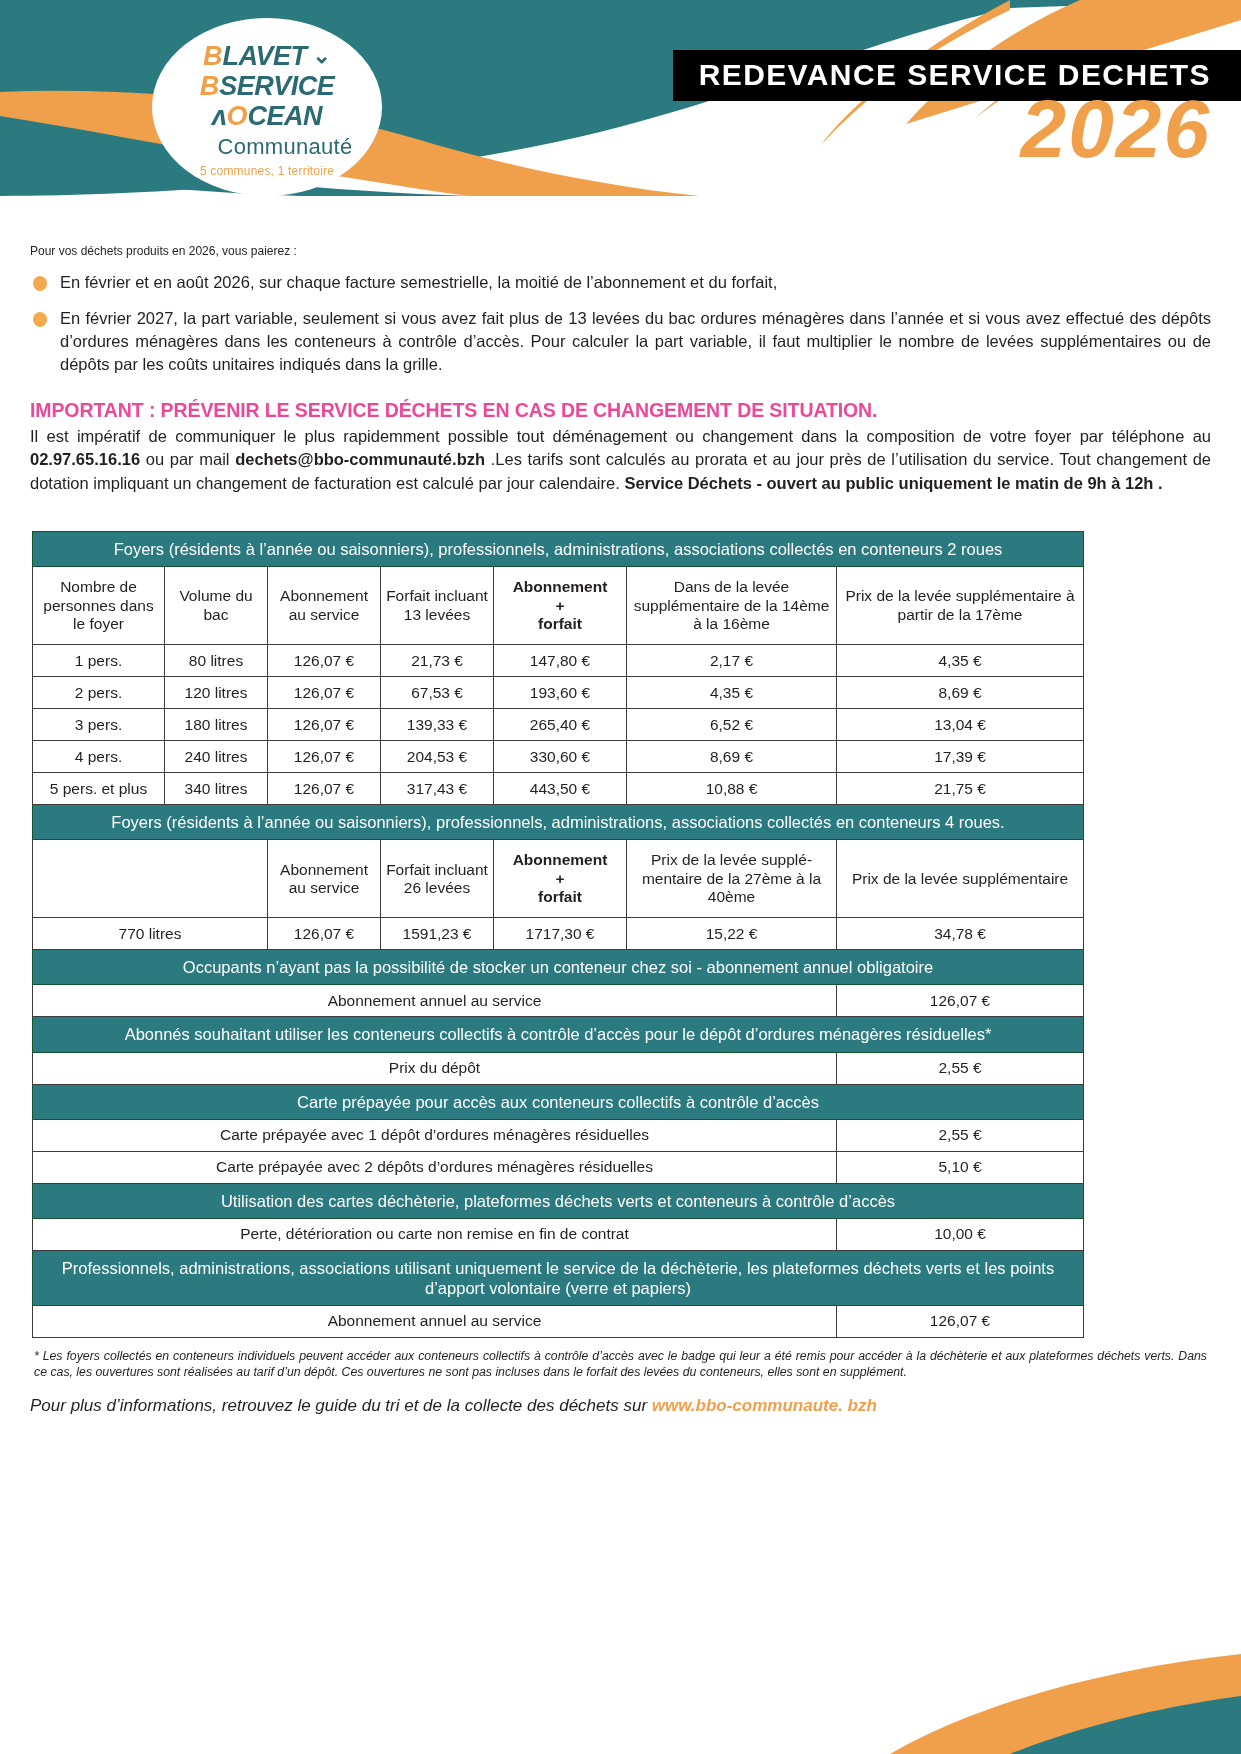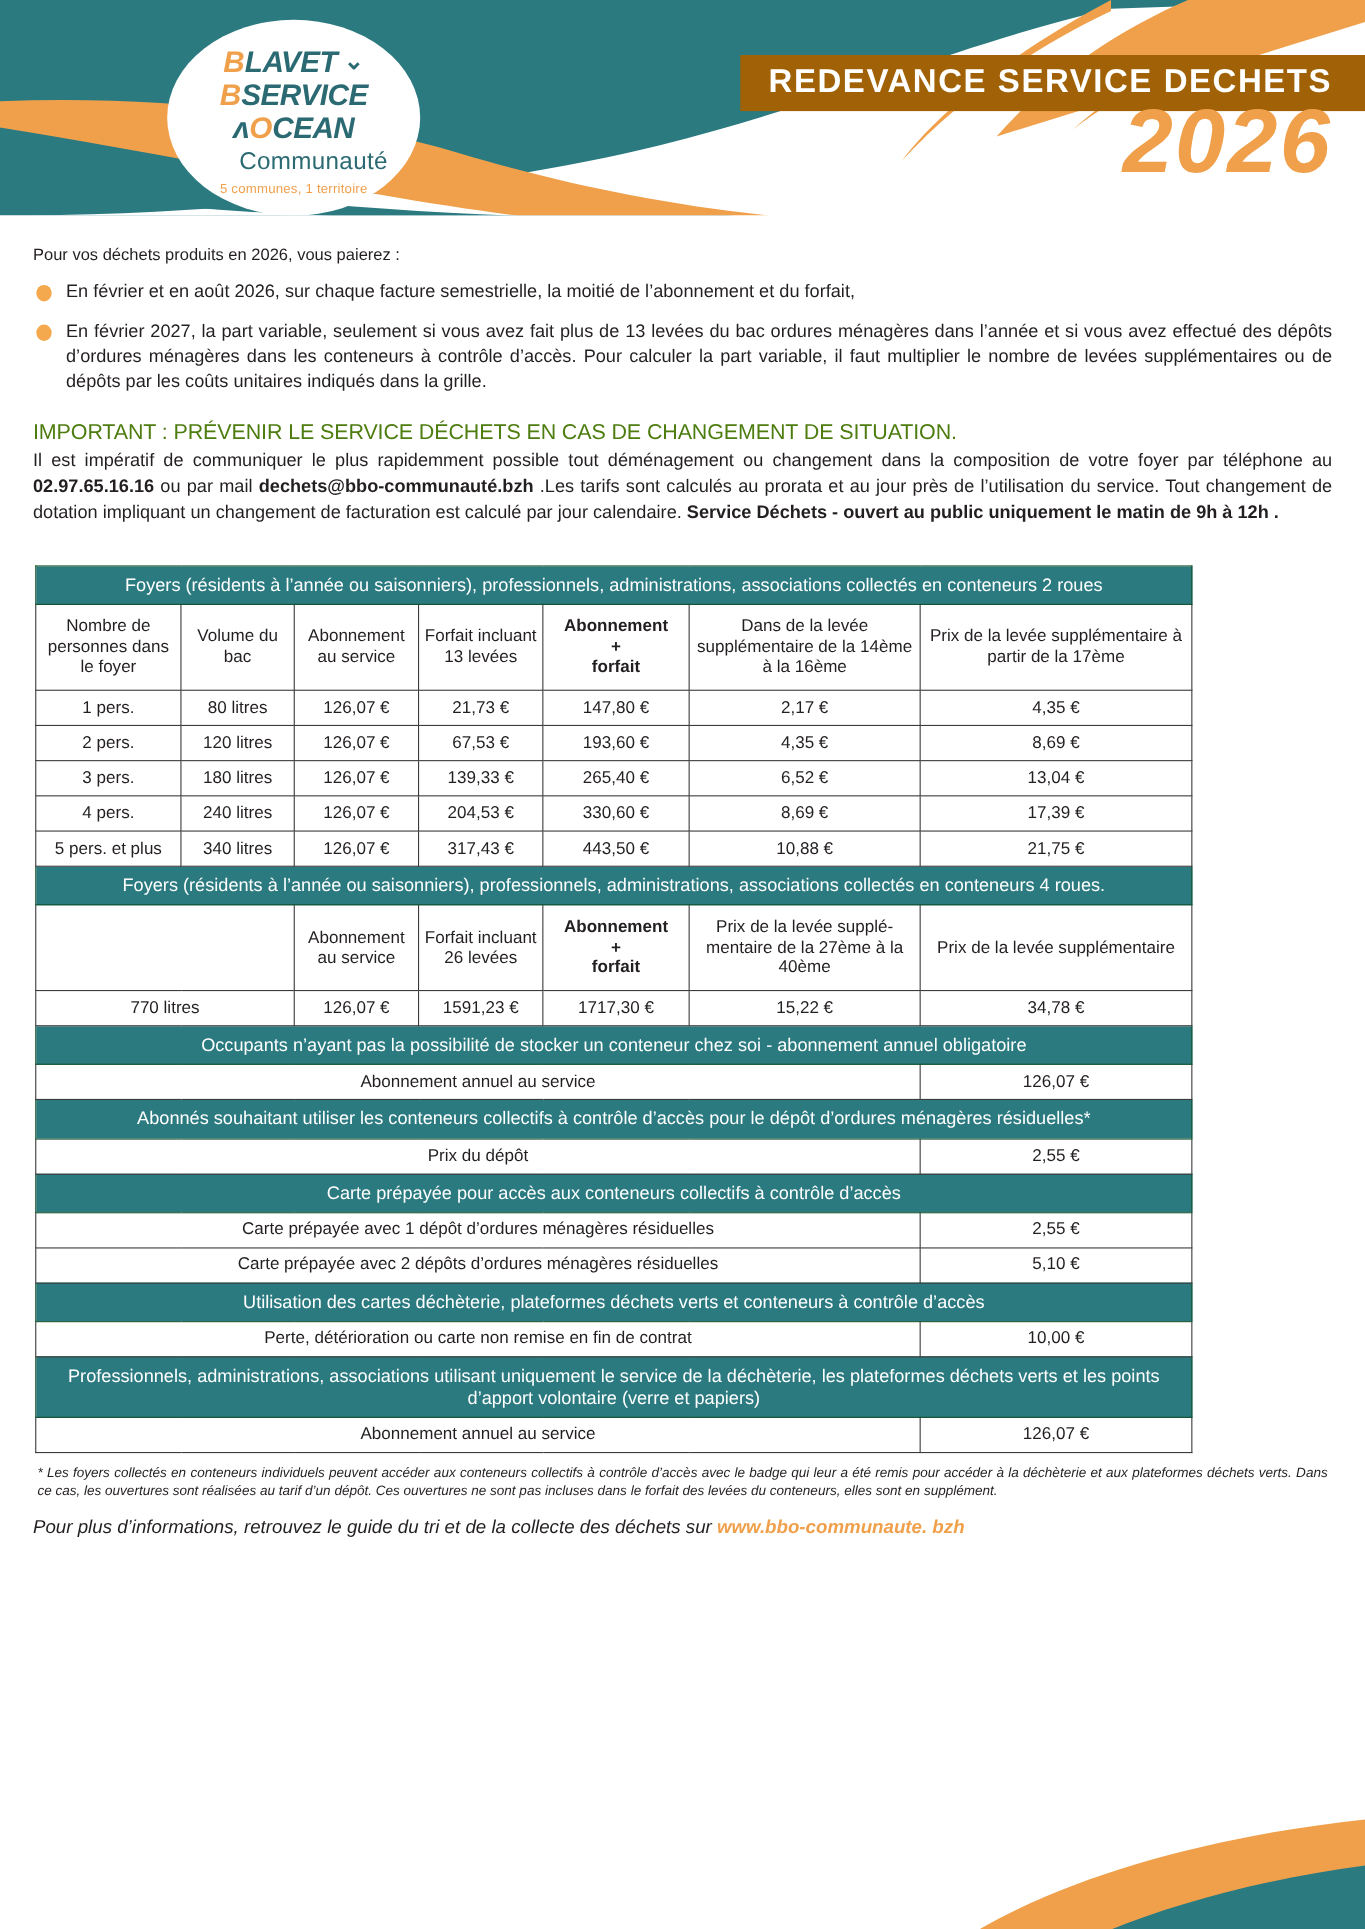--- a/index.html
+++ b/index.html
@@ -40,21 +40,21 @@
   .lrow2 { font-size:27px; margin-bottom:3px; }
   .lrow3 { font-size:27px; margin-bottom:2px; }
   .logo-o { color:#f0a04b; font-weight:bold; font-style:italic; }
   .wave-mark { color:#2b6a72; font-size:22px; margin-left:6px; font-weight:bold; }
   .logo-comm { color:#2b6a72; font-size:22px; margin-top:2px; letter-spacing:0.3px;margin-left:36px;}
   .logo-sub  { color:#f0a04b; font-size:12px; margin-top:4px; letter-spacing:0.2px;}
 
   .title-band {
     position:absolute;
     right:0px; top:50px;
-    background:#a16207;
+    background:#000000;
     color:#ffffff;
     font-size:30px;
     font-weight:bold;
     letter-spacing:1.4px;
     padding:8px 30px 9px 26px;
     z-index:6;
     white-space:nowrap;
   }
   .year {
     position:absolute;
@@ -65,22 +65,22 @@
     font-style:italic;
     letter-spacing:2px;
     z-index:6;
     line-height:1;
   }
 
   
   .content { padding:0 30px; }
 
   .intro-lead {
-    margin-top:26px;
-    font-size:15px;
+    margin-top:47px;
+    font-size:12px;
     line-height:1.34;
   }
   ul.bullets { list-style:none; margin:2px 0 0 0; padding:0; }
   ul.bullets li {
     position:relative;
     padding-left:30px;
     margin-bottom:2px;
     font-size:16.5px;
     line-height:1.42;
     text-align:justify;
@@ -88,23 +88,23 @@
   }
   ul.bullets li .dot {
     position:absolute; left:3px; top:5px;
     width:14px; height:15px;
     background:#f4a94e;
     border-radius:50%;
   }
 
   .important-title {
     margin-top:22px;
-    color:#4d7c0f;
+    color:#ec4899;
     font-size:19.5px;
-    font-weight:normal;
+    font-weight:bold;
     letter-spacing:-0.1px;
   }
   .important-body {
     margin-top:3px;
     font-size:16.5px;
     line-height:1.42;
     text-align:justify;
   }
   .important-body b { font-weight:bold; }
 

